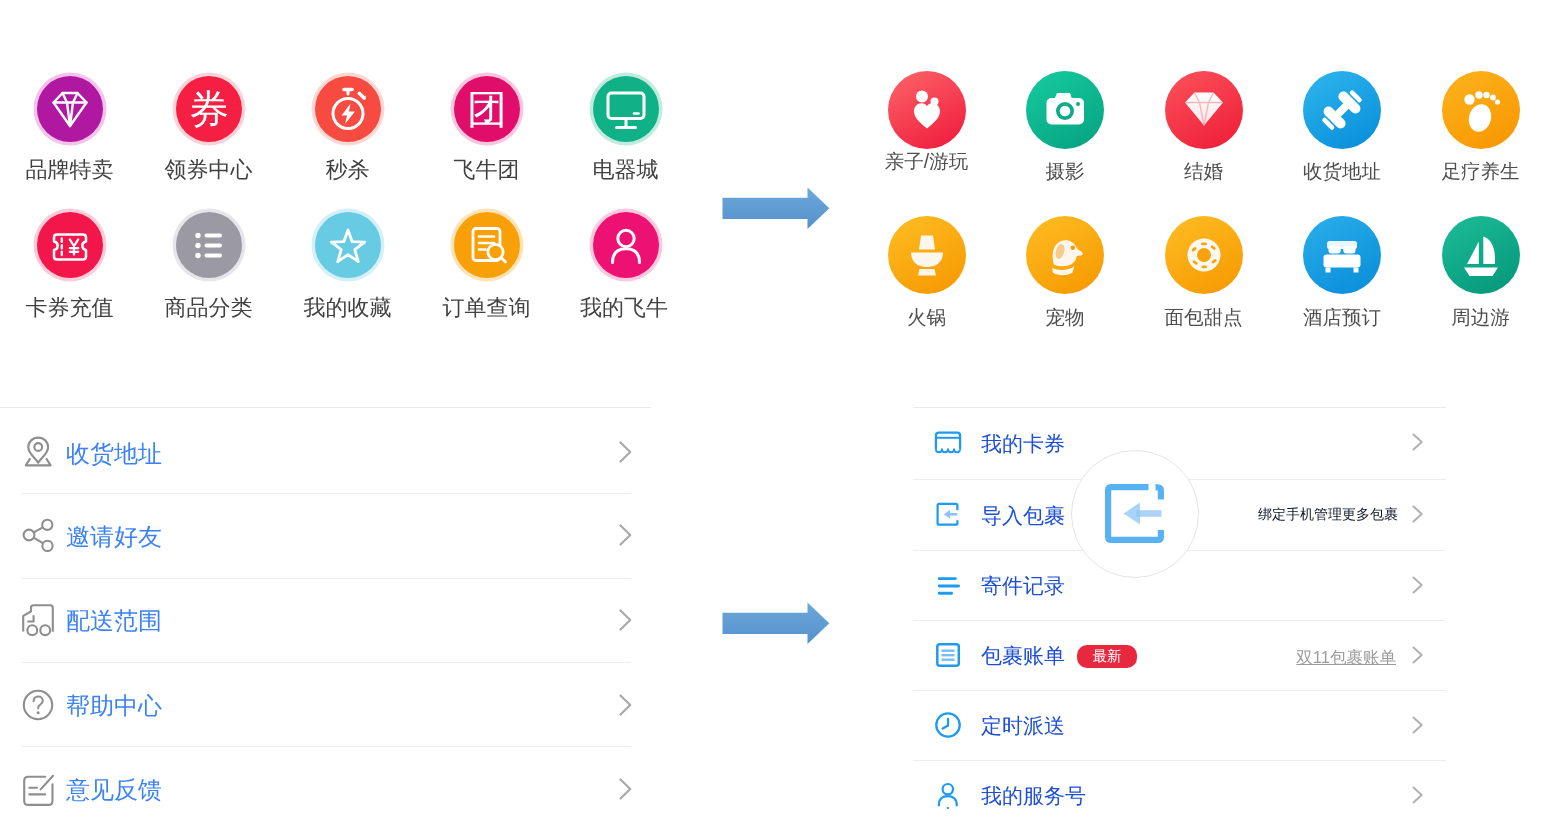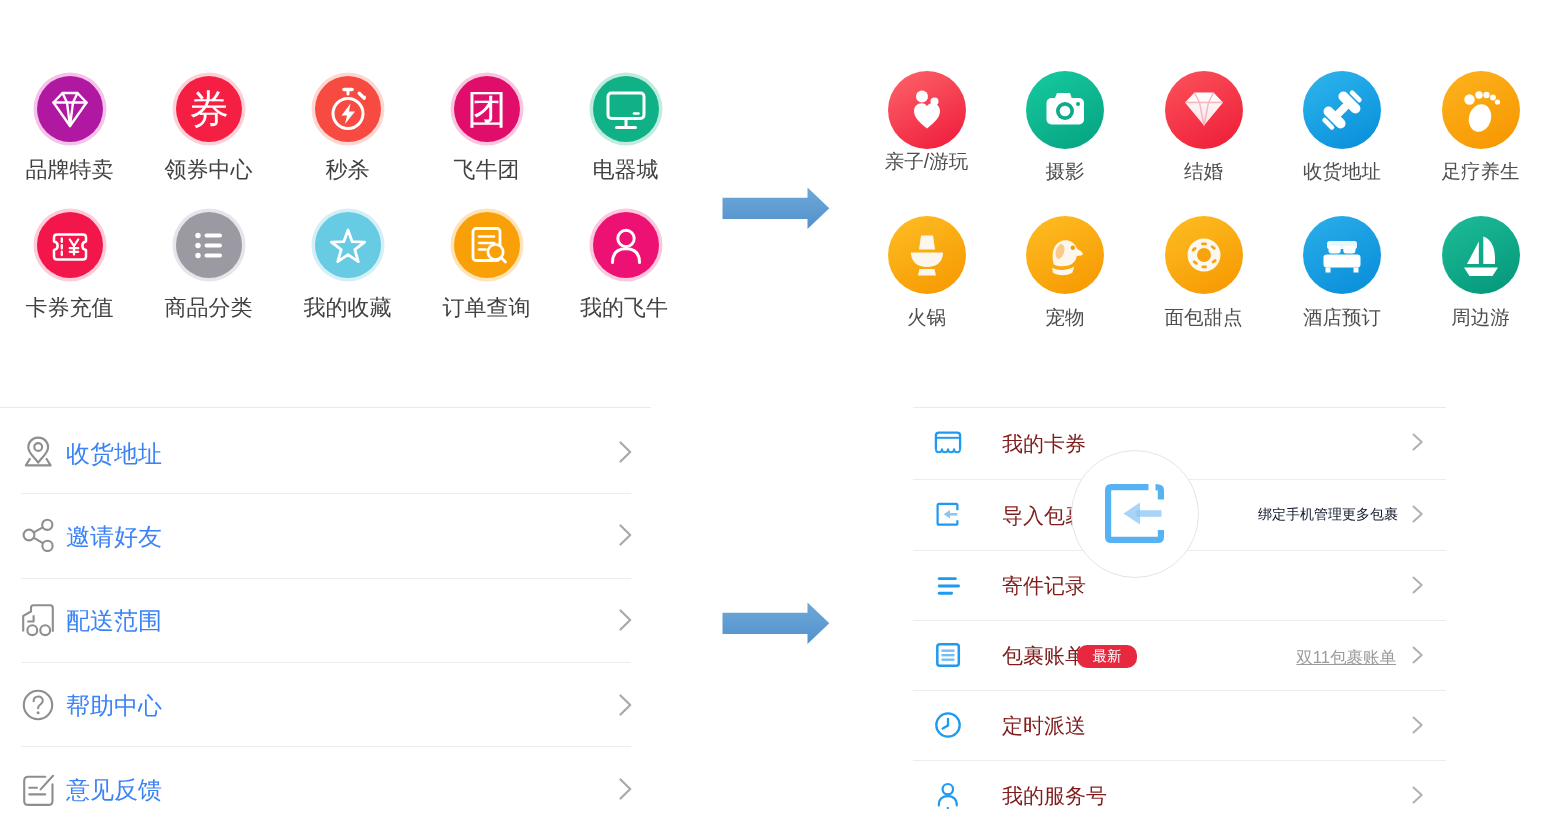--- a/index.html
+++ b/index.html
@@ -4,21 +4,21 @@
 <style>
 html,body{margin:0;padding:0;}
 body{width:1544px;height:830px;background:#fff;font-family:"Liberation Sans",sans-serif;overflow:hidden;}
 #page{position:relative;width:1544px;height:830px;background:#fff;}
 .abs{position:absolute;}
 .glabel{position:absolute;text-align:center;white-space:nowrap;}
 .gl1{width:160px;font-size:22px;color:#414141;}
 .gl2{width:160px;font-size:19.5px;color:#4e4e4e;}
 .hline{position:absolute;height:1px;background:#ededed;}
 .lrow-text{position:absolute;font-size:24px;color:#3b82f6;white-space:nowrap;text-align:right;}
-.rrow-text{position:absolute;font-size:21px;color:#7f1d1d;white-space:nowrap;margin-left:21px;}
+.rrow-text{position:absolute;font-size:21px;color:#1d4ed8;white-space:nowrap;}
 .hint{position:absolute;white-space:nowrap;text-align:right;}
 </style>
 </head>
 <body>
 <div id="page">
 <svg class="abs" style="left:722px;top:187px" width="108" height="43" viewBox="0 0 108 43">
 <defs>
         <linearGradient id="ag" x1="0" y1="0" x2="0" y2="1">
 <stop offset="0" stop-color="#6ea8da"></stop>
           <stop offset="1" stop-color="#5391cb"></stop>

